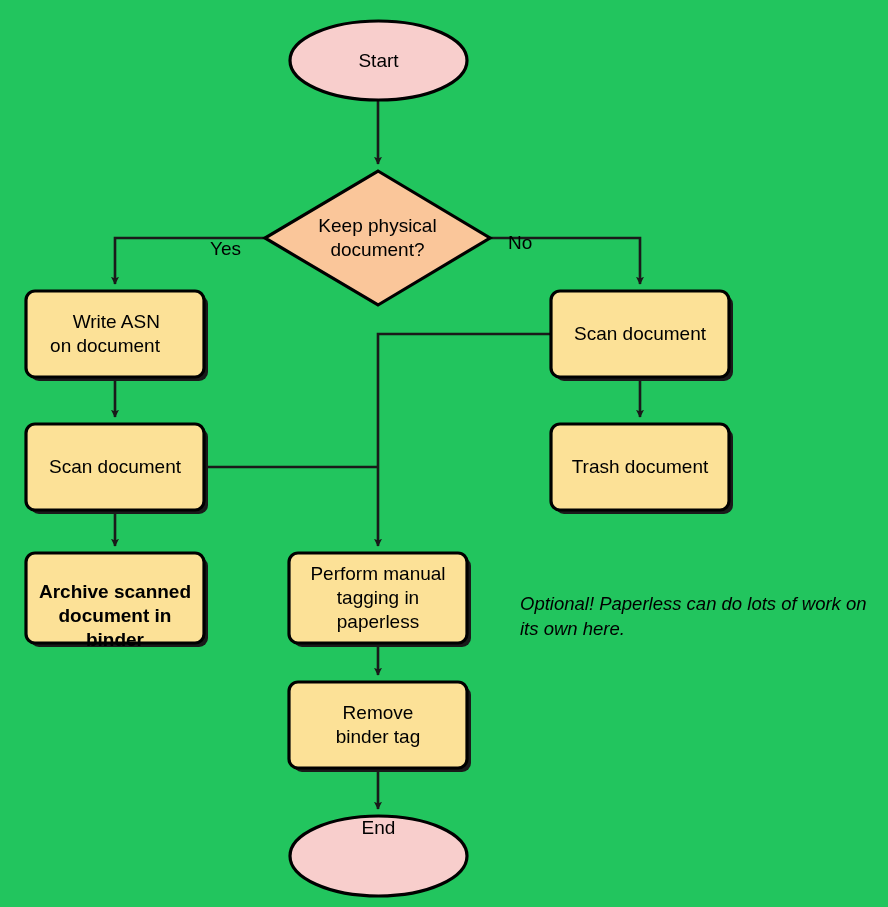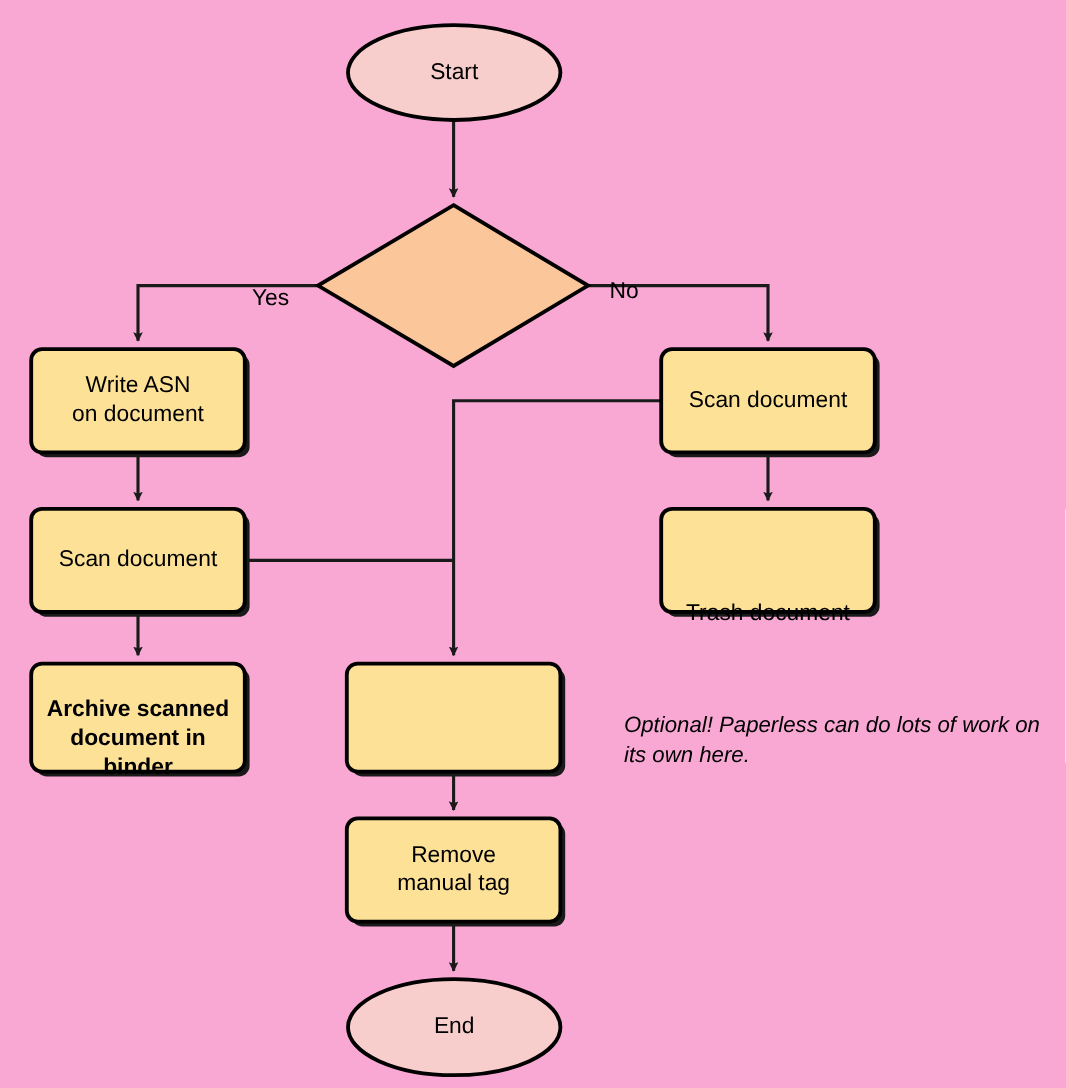--- a/index.html
+++ b/index.html
@@ -9,21 +9,21 @@
     background: #ffffff;
   }
   body {
     font-family: "Liberation Sans", sans-serif;
     color: #000000;
   }
   #canvas {
     position: relative;
     width: 888px;
     height: 907px;
-    background: #f9a8d4;
+    background: #22c55e;
     overflow: hidden;
   }
   #flow-svg {
     position: absolute;
     left: 0;
     top: 0;
     width: 888px;
     height: 907px;
   }
   
@@ -120,39 +120,44 @@
       <rect x="551" y="424" width="178" height="86" rx="9" ry="9" fill="#fce197"></rect>
       <rect x="289" y="553" width="178" height="90" rx="9" ry="9" fill="#fce197"></rect>
       <rect x="289" y="682" width="178" height="86" rx="9" ry="9" fill="#fce197"></rect>
 
       <ellipse cx="378.5" cy="856" rx="88.5" ry="40" fill="#f8cecc"></ellipse>
     </g>
   </svg>
 
   <div class="node-label terminator-label" style="left:290px; top:21px; width:177px; height:79px;">Start</div>
 
+  <div class="node-label" style="left:275px; top:171px; width:205px; height:134px;">Keep physical
+document?</div>
 
-  <div class="node-label" style="left:26px; top:291px; width:178px; height:86px;">Write ASN
+  <div class="node-label" style="left:16px; top:291px; width:178px; height:86px;text-align:right;">Write ASN
 on document</div>
 
   <div class="node-label" style="left:26px; top:424px; width:178px; height:86px;">Scan document</div>
 
   <div class="node-label" style="left:26px; top:571px; width:178px; height:90px;font-weight:bold;">Archive scanned
 document in
 binder</div>
 
   <div class="node-label" style="left:551px; top:291px; width:178px; height:86px;">Scan document</div>
 
-  <div class="node-label" style="left:551px; top:424px; width:178px; height:86px;margin-top:45px;">Trash document</div>
+  <div class="node-label" style="left:551px; top:424px; width:178px; height:86px;">Trash document</div>
 
+  <div class="node-label" style="left:289px; top:553px; width:178px; height:90px;">Perform manual
+tagging in
+paperless</div>
 
   <div class="node-label" style="left:289px; top:682px; width:178px; height:86px;">Remove
-manual tag</div>
+binder tag</div>
 
-  <div class="node-label terminator-label" style="left:290px; top:816px; width:177px; height:80px;">End</div>
+  <div class="node-label terminator-label" style="left:290px; top:788px; width:177px; height:80px;">End</div>
 
   <div class="edge-label" style="left:210px; top:211px;">Yes</div>
   <div class="edge-label" style="left:508px; top:205px;">No</div>
 
   <div class="note-text" style="left:484px; top:591px; width:404px;margin-left:36px;">Optional! Paperless can do lots of work on
 its own here.</div>
 
 </div>
 
 </body></html>

